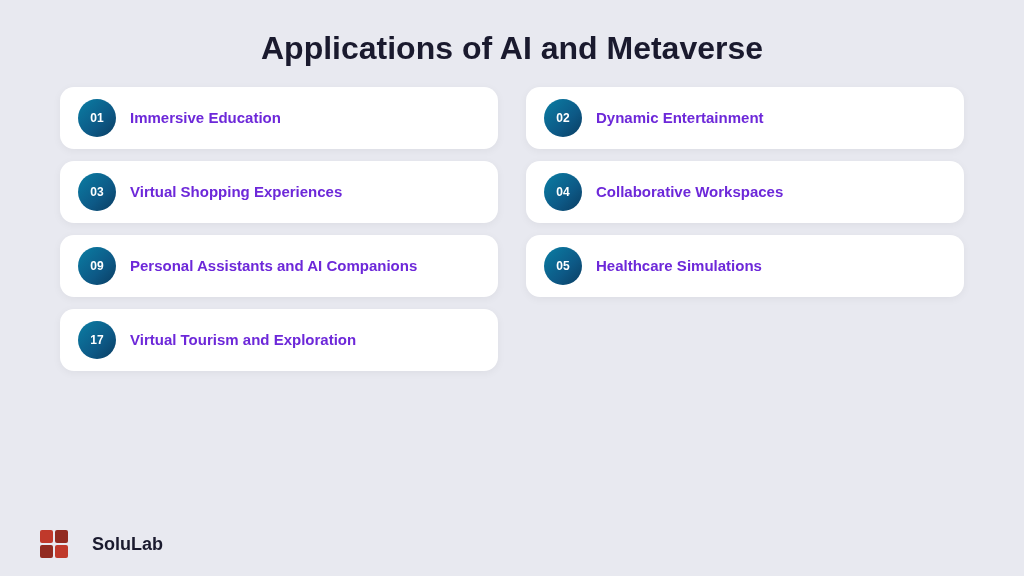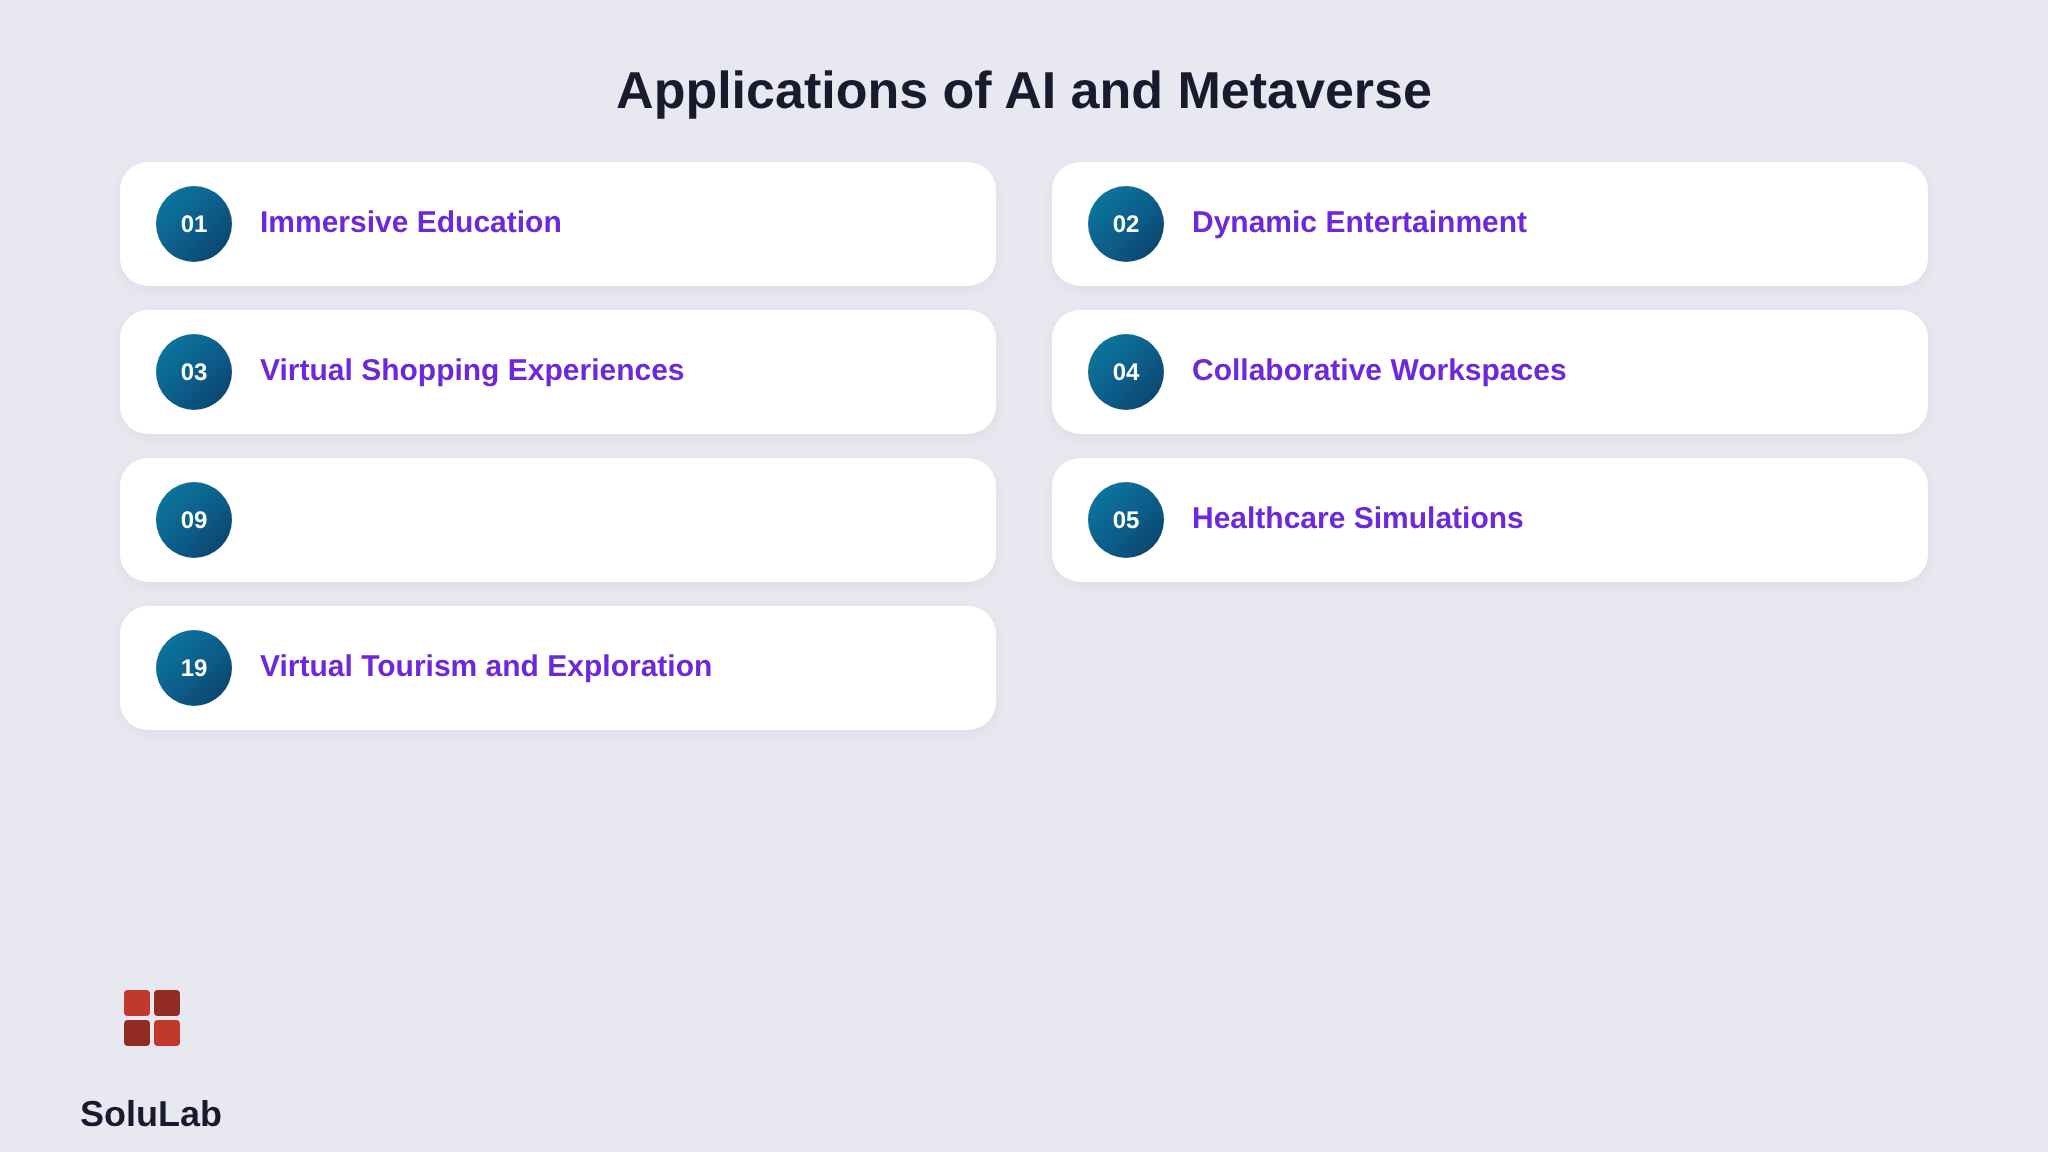--- a/index.html
+++ b/index.html
@@ -11,21 +11,21 @@
       font-family: 'Segoe UI', Arial, sans-serif;
       display: flex;
       flex-direction: column;
       align-items: center;
       justify-content: flex-start;
       overflow: hidden;
       position: relative;
     }
 
     .title {
-      font-size: 26px;
+      font-size: 32px;
       font-weight: 800;
       color: #1a1a2e;
       margin-top: 30px;
       margin-bottom: 20px;
       text-align: center;
     }
 
     .grid {
       display: grid;
       grid-template-columns: 1fr 1fr;
@@ -61,26 +61,25 @@
 
     .card-label {
       font-size: 15px;
       font-weight: 700;
       color: #6d28d9;
       line-height: 1.3;
     }
 
     .logo-area {
       position: absolute;
-      bottom: 8px;
+      bottom: 18px;
       left: 40px;
       display: flex;
       align-items: center;
       gap: 24px;
-      flex-direction: column;
     }
 
     .logo-icon {
       width: 28px;
       height: 28px;
       display: grid;
       grid-template-columns: 1fr 1fr;
       gap: 2px;
     }
 
@@ -115,27 +114,28 @@
     <div class="card">
       <div class="badge">03</div>
       <span class="card-label">Virtual Shopping Experiences</span>
     </div>
     <div class="card">
       <div class="badge">04</div>
       <span class="card-label">Collaborative Workspaces</span>
     </div>
     <div class="card">
       <div class="badge">09</div>
+      <span class="card-label">Personal Assistants and AI Companions</span>
     </div>
     <div class="card">
       <div class="badge">05</div>
       <span class="card-label">Healthcare Simulations</span>
     </div>
     <div class="card">
-      <div class="badge">19</div>
+      <div class="badge">17</div>
       <span class="card-label">Virtual Tourism and Exploration</span>
     </div>
   </div>
 
 <div class="logo-area">
   <div class="logo-icon">
     <div class="sq"></div>
     <div class="sq dark"></div>
     <div class="sq dark"></div>
     <div class="sq"></div>

